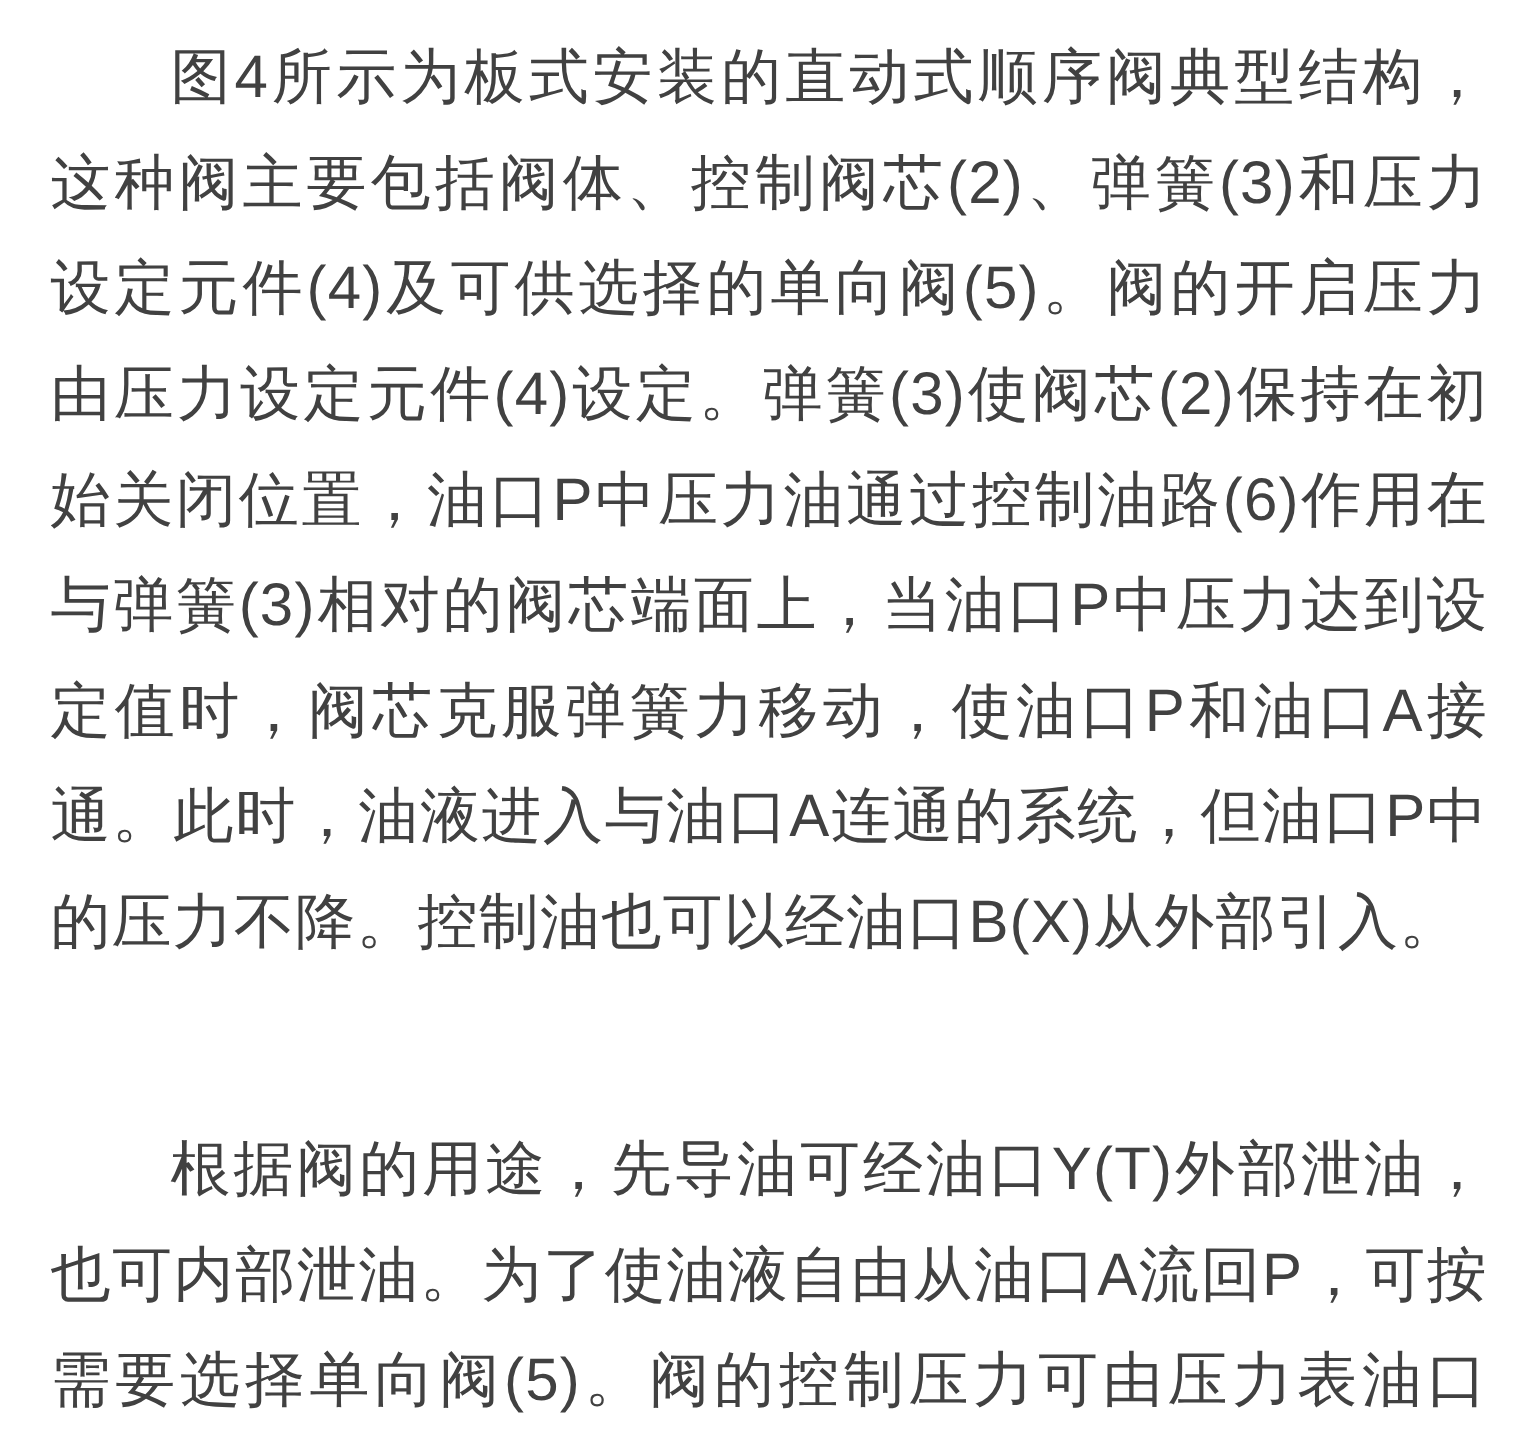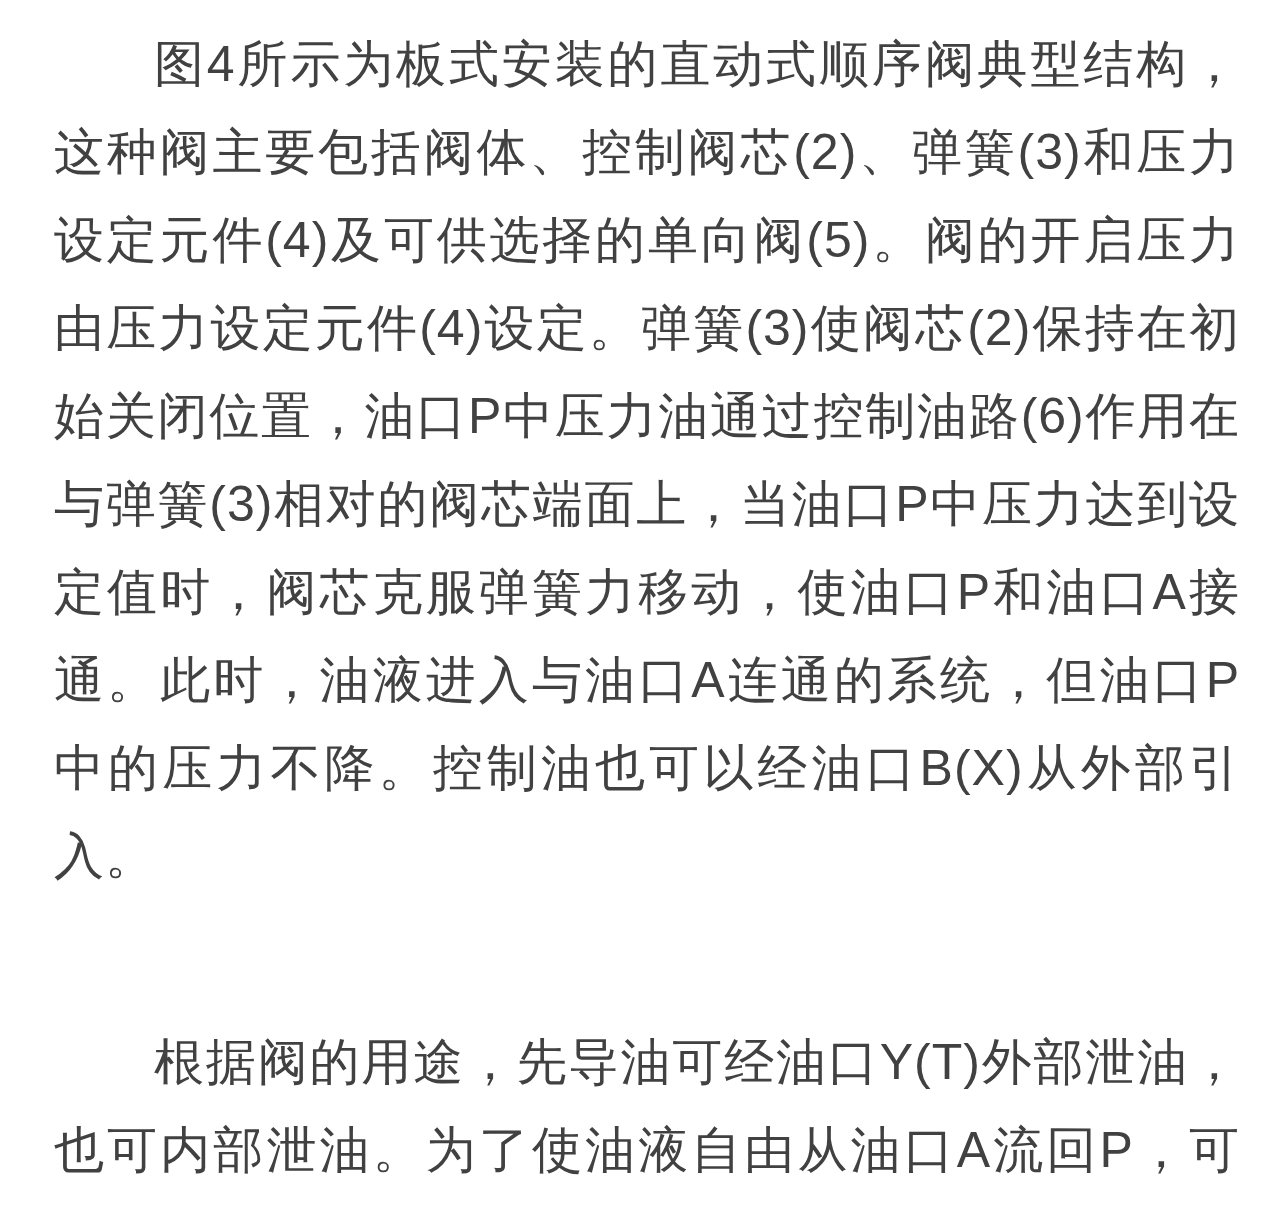--- a/index.html
+++ b/index.html
@@ -5,21 +5,21 @@
   html, body {
     margin: 0;
     padding: 0;
     background: #ffffff;
   }
   .page {
     width: 1280px;
     height: 1208px;
     box-sizing: border-box;
     background: #ffffff;
-    padding: 20px 40px 0 54px;
+    padding: 20px 40px 0 42px;
     overflow: hidden;
     font-family: "Liberation Sans", "DejaVu Sans", sans-serif;
   }
   .body-text p {
     margin: 0 0 118px 0;
     font-size: 50px;
     line-height: 88px;
     letter-spacing: 1px;
     color: #414141;
     text-indent: 2em;

